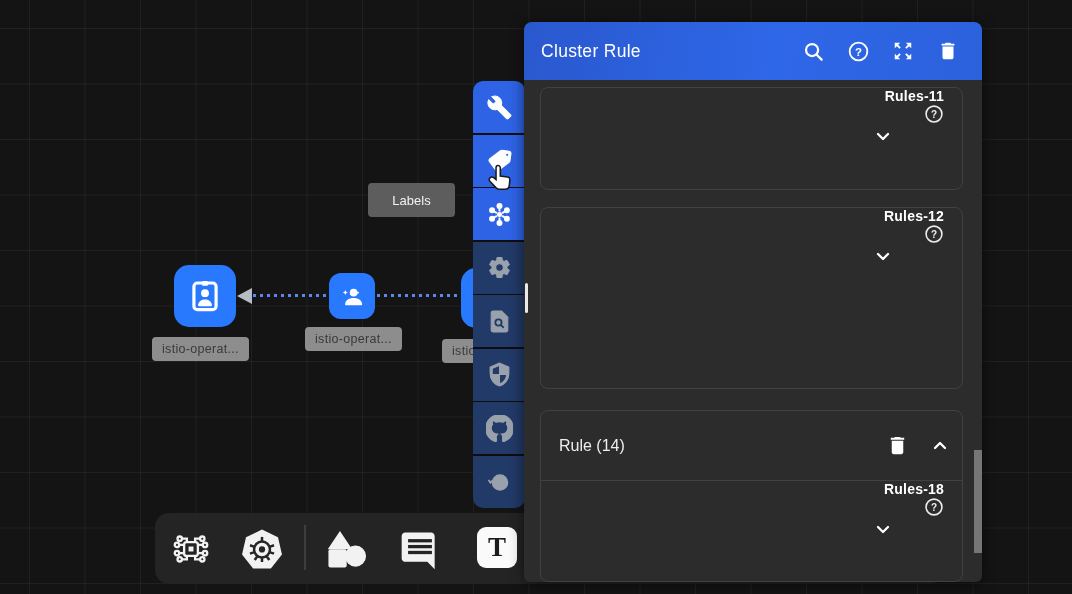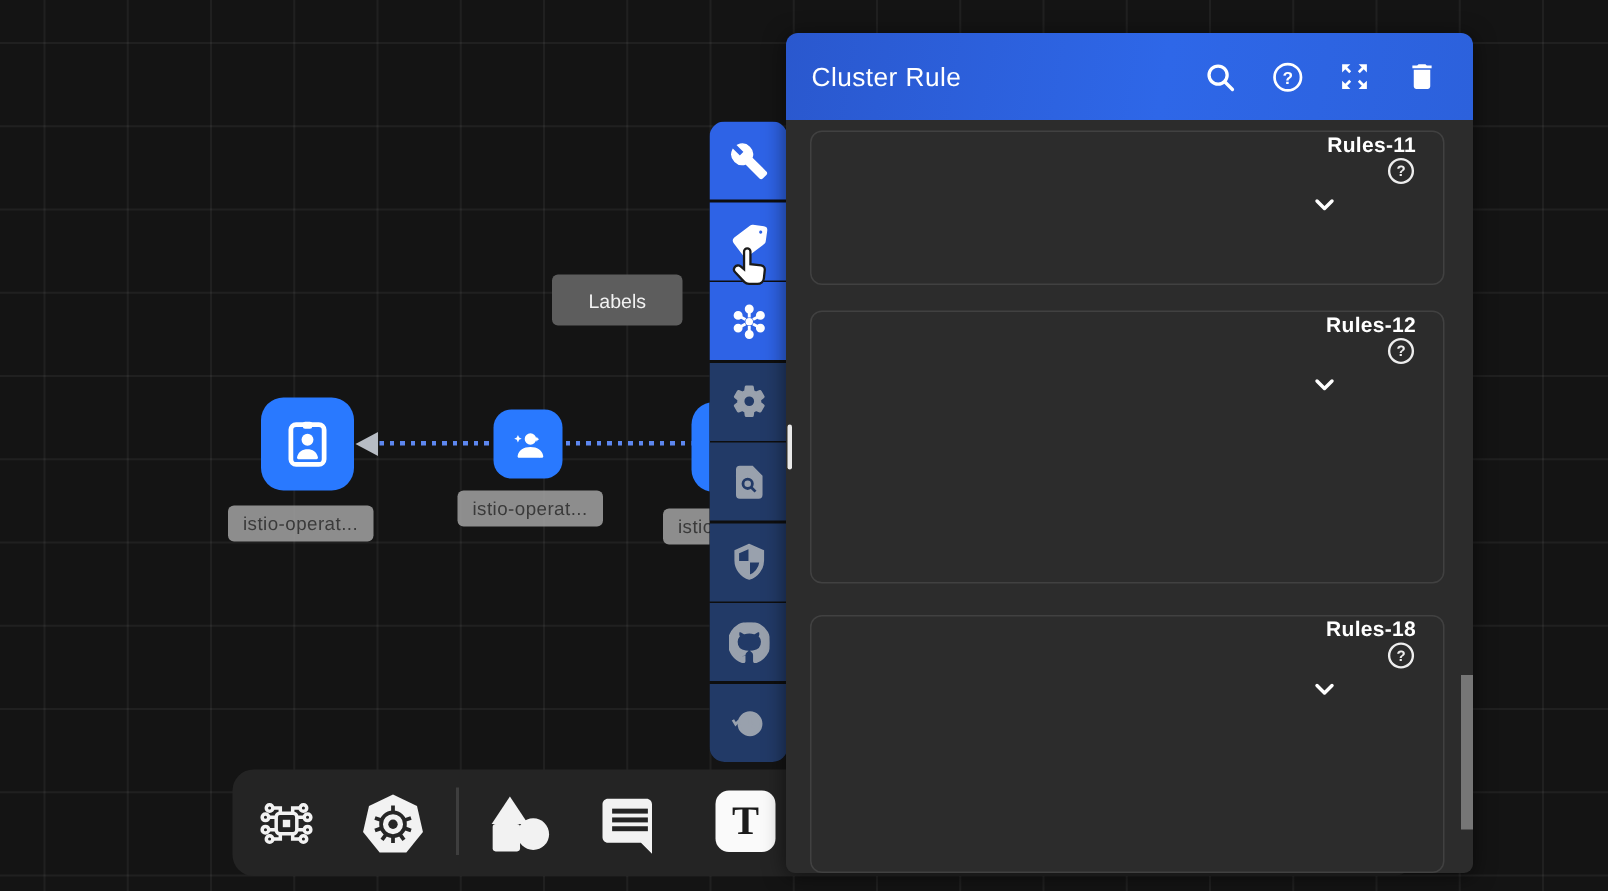--- a/index.html
+++ b/index.html
@@ -319,20 +319,33 @@
         </span>
         <span class="chev" style="margin-left:auto; margin-right:49px;">
           <svg width="24" height="24" viewBox="0 0 24 24" fill="none" stroke="#fff" stroke-width="2.3" stroke-linecap="round" stroke-linejoin="round">
               <polyline points="7 10 12 15 17 10"></polyline>
             </svg>
         </span>
       </div>
     </div>
 
     <div class="card" style="top:330px; height:172px;">
+      <div class="card-header" style="height:70px;">
+        <span class="card-title">Rule (14)</span>
+        <span class="icon-btn" style="margin-left:auto;">
+          <svg width="23" height="23" viewBox="0 0 24 24" fill="#fff">
+              <path d="M6 19c0 1.1.9 2 2 2h8c1.1 0 2-.9 2-2V7H6v12zM19 4h-3.5l-1-1h-5l-1 1H5v2h14V4z"></path>
+            </svg>
+        </span>
+        <span class="icon-btn chev" style="margin-left:7px;">
+          <svg width="24" height="24" viewBox="0 0 24 24" fill="none" stroke="#fff" stroke-width="2.3" stroke-linecap="round" stroke-linejoin="round">
+              <polyline points="7 14 12 9 17 14"></polyline>
+            </svg>
+        </span>
+      </div>
       <div class="card-field" style="height:100px;">
         <span class="field-label">Rules-18</span>
         <span class="help-badge">
           <svg width="20" height="20" viewBox="0 0 24 24" fill="none">
             <circle cx="12" cy="12" r="9.5" stroke="#ededed" stroke-width="1.9"></circle>
             <text x="12" y="16.4" text-anchor="middle" font-size="12" font-weight="bold" fill="#ededed" font-family="Liberation Sans, sans-serif">?</text>
           </svg>
         </span>
         <span class="chev" style="margin-left:auto; margin-right:49px;">
           <svg width="24" height="24" viewBox="0 0 24 24" fill="none" stroke="#fff" stroke-width="2.3" stroke-linecap="round" stroke-linejoin="round">

